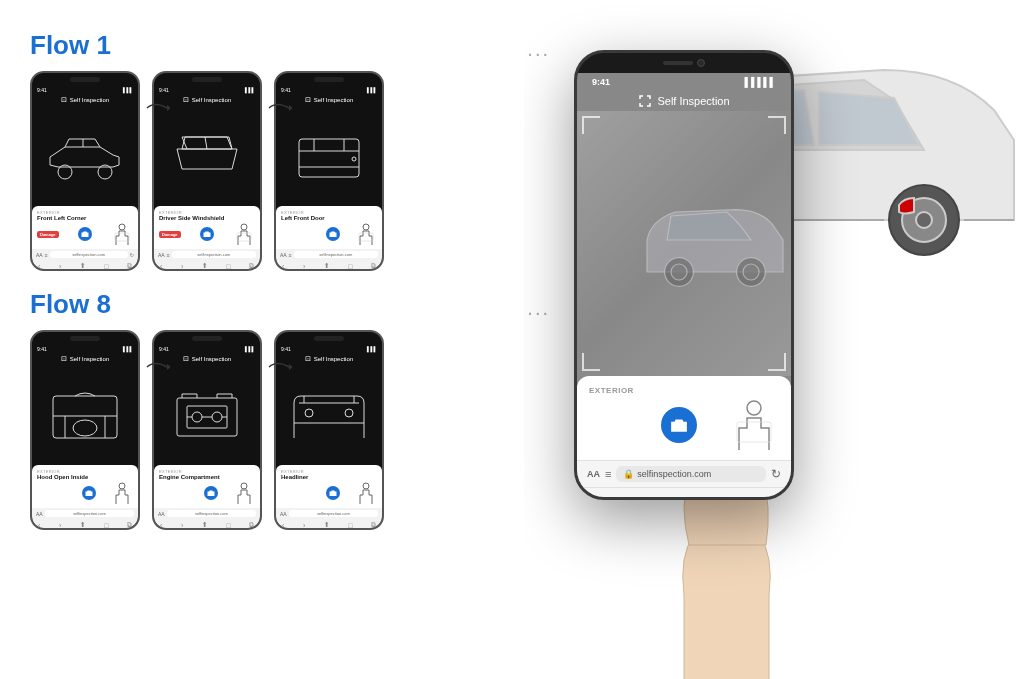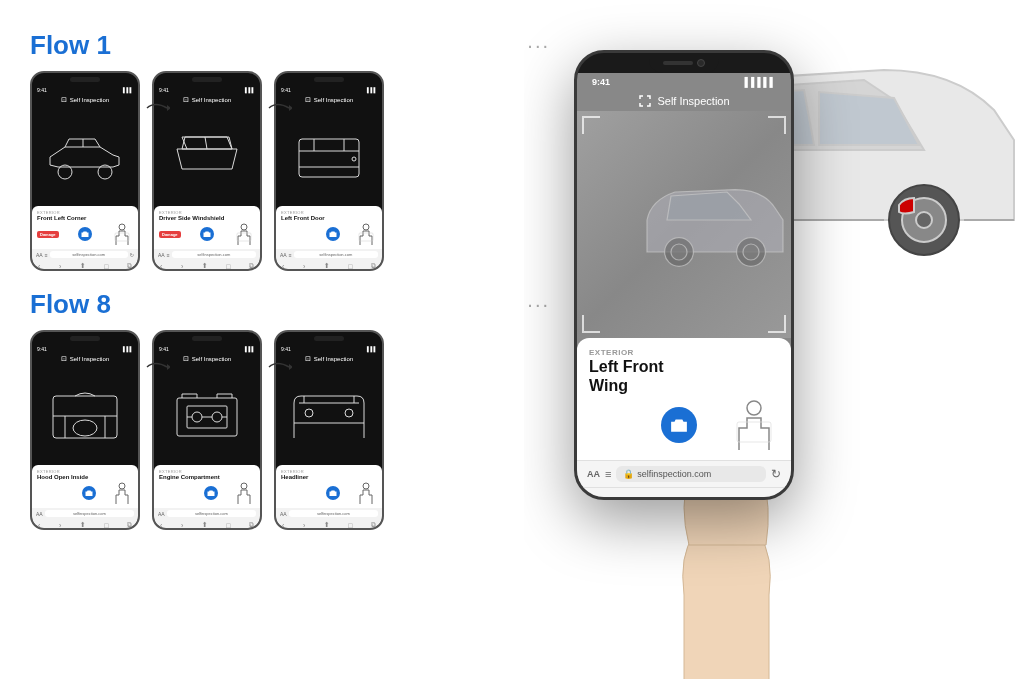--- a/index.html
+++ b/index.html
@@ -18,21 +18,21 @@
       top: 30px;
       width: 520px;
     }
 
     .flow-section {
       margin-bottom: 18px;
     }
 
     .flow-header {
       display: flex;
-      align-items: flex-start;
+      align-items: flex-end;
       justify-content: space-between;
       margin-bottom: 10px;
     }
 
     .flow-title {
       font-size: 26px;
       font-weight: 700;
       color: #1a6fd4;
     }
 
@@ -820,24 +820,20 @@
               <circle cx="60" cy="100" r="18" fill="rgba(100,100,100,0.6)"></circle>
               <circle cx="150" cy="100" r="18" fill="rgba(100,100,100,0.6)"></circle>
               <circle cx="60" cy="100" r="10" fill="rgba(130,130,130,0.5)"></circle>
               <circle cx="150" cy="100" r="10" fill="rgba(130,130,130,0.5)"></circle>
             </g>
           </svg>
         </div>
 
         <div class="large-bottom-panel">
           <div class="large-label-small">EXTERIOR</div>
-          <div class="large-label-main">
-            <span>Left Front</span><br>
-            <span>Wing</span>
-          </div>
           <div class="large-bottom-row">
             <div style="width:40px;"></div>
             <div class="large-camera-btn">
               <svg width="18" height="18" viewBox="0 0 16 16" fill="white">
                 <circle cx="8" cy="9" r="3"></circle>
                 <path d="M1,5 L4,5 L5,3 L11,3 L12,5 L15,5 L15,14 L1,14 Z"></path>
               </svg>
             </div>
             <div style="width:50px;height:50px;">
               <svg width="50" height="50" viewBox="0 0 50 50">

